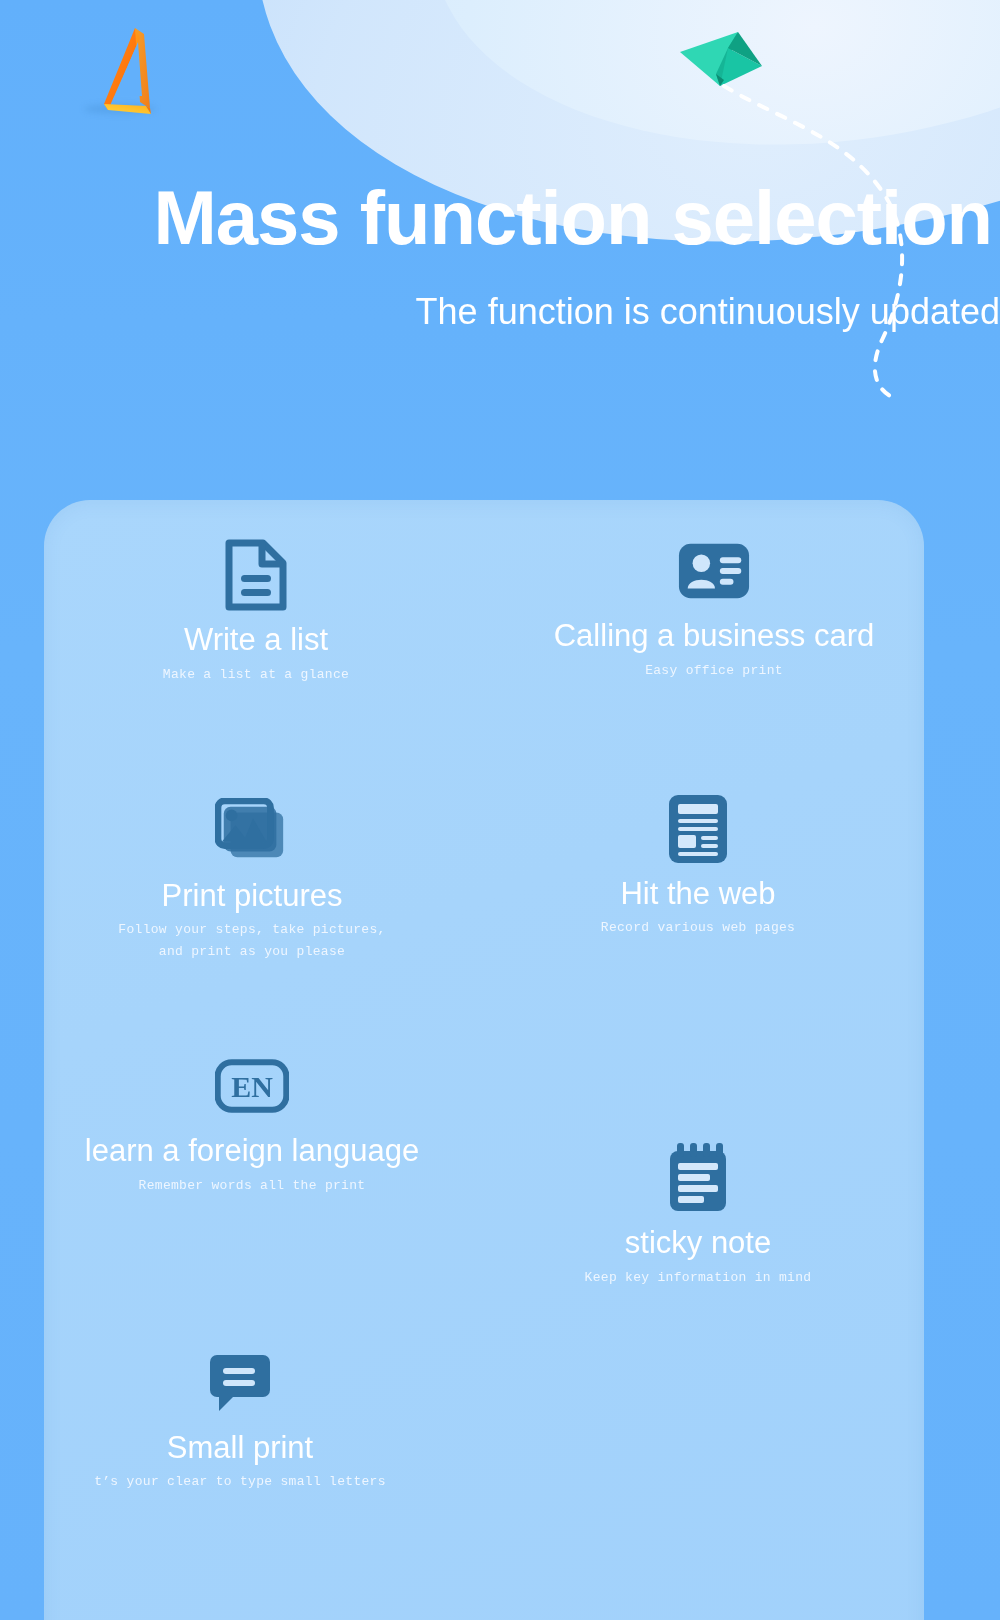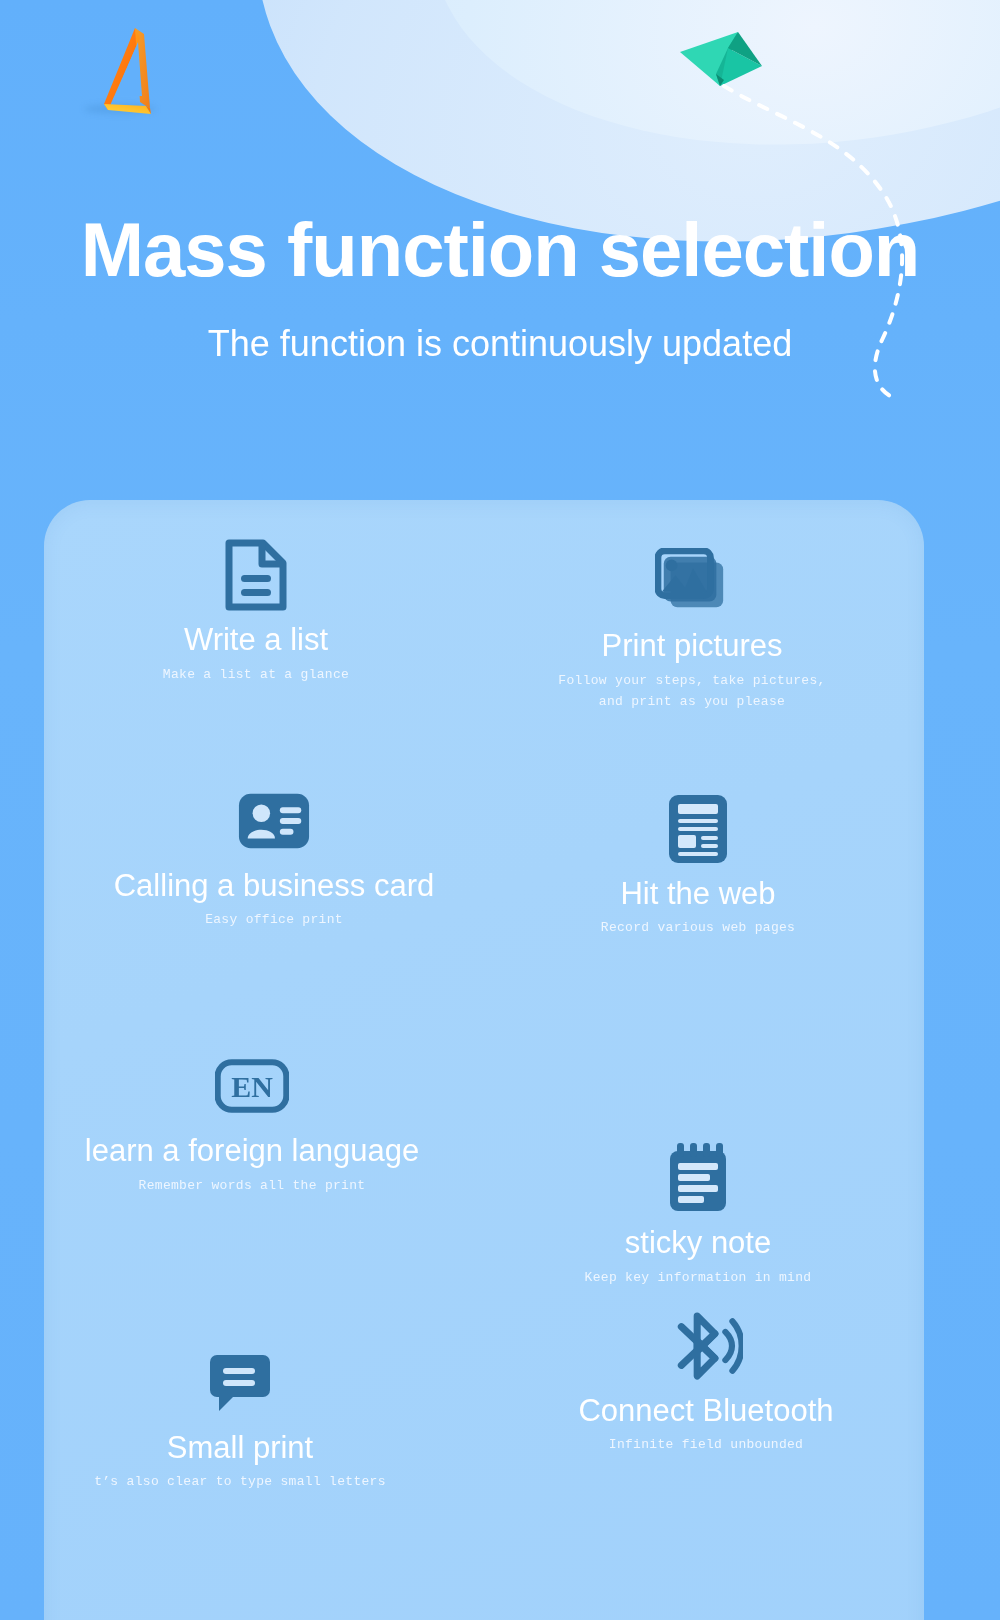--- a/index.html
+++ b/index.html
@@ -77,23 +77,23 @@
     left: 716px;
     top: 78px;
     width: 240px;
     height: 320px;
   }
 
   
   .headline-block {
     position: absolute;
     left: 0;
-    top: 212px;
+    top: 180px;
     width: 1000px;
-    text-align: center;
+    text-align: right;
     color: #ffffff;
   }
   .headline {
     font-family: "Liberation Sans", sans-serif;
     font-size: 76px;
     font-weight: 700;
     line-height: 1.0;
     letter-spacing: -1px;
     margin: 0;
     padding: 0 8px;
@@ -249,51 +249,51 @@
             <rect x="18" y="36" width="30" height="7" rx="3.5" fill="#2f6fa0"></rect>
             <rect x="18" y="50" width="30" height="7" rx="3.5" fill="#2f6fa0"></rect>
           </svg>
         </div>
         <div class="feature-title">Write a list</div>
         <div class="feature-desc">
           <div>Make a list at a glance</div>
         </div>
       </div>
 
-      <div class="feature-cell cell-picture">
-        <div class="feature-icon">
-          <svg width="76" height="66" viewBox="0 0 76 66">
-            <rect x="16" y="14" width="54" height="46" rx="7" fill="#2f6fa0" opacity="0.75"></rect>
-            <rect x="9" y="8" width="54" height="46" rx="7" fill="#2f6fa0" opacity="0.85"></rect>
-            <rect x="3" y="2" width="54" height="46" rx="7" fill="none" stroke="#2f6fa0" stroke-width="7"></rect>
-            <circle cx="17" cy="17" r="6" fill="#2f6fa0"></circle>
-            <path d="M7 44 L21 27 L31 40 L39 20 L53 44 Z" fill="#2f6fa0"></path>
-          </svg>
-        </div>
-        <div class="feature-title">Print pictures</div>
-        <div class="feature-desc">
-          <div>Follow your steps, take pictures,</div>
-          <div>and print as you please</div>
-        </div>
-      </div>
-
       <div class="feature-cell cell-card">
         <div class="feature-icon">
           <svg width="76" height="60" viewBox="0 0 76 60">
             <rect x="2" y="2" width="72" height="56" rx="12" fill="#2f6fa0"></rect>
             <circle cx="25" cy="22" r="9" fill="#cfe6fb"></circle>
             <path d="M11 48 C11 36, 39 36, 39 48 Z" fill="#cfe6fb"></path>
             <rect x="44" y="16" width="22" height="6" rx="3" fill="#cfe6fb"></rect>
             <rect x="44" y="27" width="22" height="6" rx="3" fill="#cfe6fb"></rect>
             <rect x="44" y="38" width="14" height="6" rx="3" fill="#cfe6fb"></rect>
           </svg>
         </div>
         <div class="feature-title">Calling a business card</div>
         <div class="feature-desc">
           <div>Easy office print</div>
+        </div>
+      </div>
+
+      <div class="feature-cell cell-picture">
+        <div class="feature-icon">
+          <svg width="76" height="66" viewBox="0 0 76 66">
+            <rect x="16" y="14" width="54" height="46" rx="7" fill="#2f6fa0" opacity="0.75"></rect>
+            <rect x="9" y="8" width="54" height="46" rx="7" fill="#2f6fa0" opacity="0.85"></rect>
+            <rect x="3" y="2" width="54" height="46" rx="7" fill="none" stroke="#2f6fa0" stroke-width="7"></rect>
+            <circle cx="17" cy="17" r="6" fill="#2f6fa0"></circle>
+            <path d="M7 44 L21 27 L31 40 L39 20 L53 44 Z" fill="#2f6fa0"></path>
+          </svg>
+        </div>
+        <div class="feature-title">Print pictures</div>
+        <div class="feature-desc">
+          <div>Follow your steps, take pictures,</div>
+          <div>and print as you please</div>
         </div>
       </div>
 
       <div class="feature-cell cell-web">
         <div class="feature-icon">
           <svg width="62" height="72" viewBox="0 0 62 72">
             <rect x="2" y="2" width="58" height="68" rx="9" fill="#2f6fa0"></rect>
             <rect x="11" y="11" width="40" height="10" rx="2" fill="#d4e8fb"></rect>
             <rect x="11" y="26" width="40" height="4" rx="2" fill="#d4e8fb"></rect>
             <rect x="11" y="34" width="40" height="4" rx="2" fill="#d4e8fb"></rect>
@@ -346,36 +346,20 @@
         <div class="feature-icon">
           <svg width="66" height="62" viewBox="0 0 66 62">
             <rect x="3" y="3" width="60" height="42" rx="7" fill="#2f6fa0"></rect>
             <path d="M12 43 L12 59 L28 43 Z" fill="#2f6fa0"></path>
             <rect x="16" y="16" width="32" height="6" rx="3" fill="#cfe6fb"></rect>
             <rect x="16" y="28" width="32" height="6" rx="3" fill="#cfe6fb"></rect>
           </svg>
         </div>
         <div class="feature-title">Small print</div>
         <div class="feature-desc">
-          <div>t’s also clear to type small letters</div>
-        </div>
-      </div>
-
-      <div class="feature-cell cell-bt">
-        <div class="feature-icon">
-          <svg width="84" height="76" viewBox="0 0 84 76">
-            <path d="M32 4 L52 24 L32 44 L32 4 Z" fill="none" stroke="#2f6fa0" stroke-width="8" stroke-linejoin="round"></path>
-            <path d="M32 32 L52 52 L32 72 L32 32 Z" fill="none" stroke="#2f6fa0" stroke-width="8" stroke-linejoin="round"></path>
-            <path d="M14 16 L52 52" stroke="#2f6fa0" stroke-width="8" stroke-linecap="round"></path>
-            <path d="M14 60 L52 24" stroke="#2f6fa0" stroke-width="8" stroke-linecap="round"></path>
-            <path d="M64 22 C74 32, 74 44, 64 54" fill="none" stroke="#2f6fa0" stroke-width="7" stroke-linecap="round"></path>
-            <path d="M72 10 C86 26, 86 50, 72 66" fill="none" stroke="#2f6fa0" stroke-width="7" stroke-linecap="round"></path>
-          </svg>
-        </div>
-        <div class="feature-title">Connect Bluetooth</div>
-        <div class="feature-desc">
-          <div>Infinite field unbounded</div>
-        </div>
-      </div>
+          <div>t’s your clear to type small letters</div>
+        </div>
+      </div>
+
 
     </div>
   </div>
 </div>
 
 </body></html>

